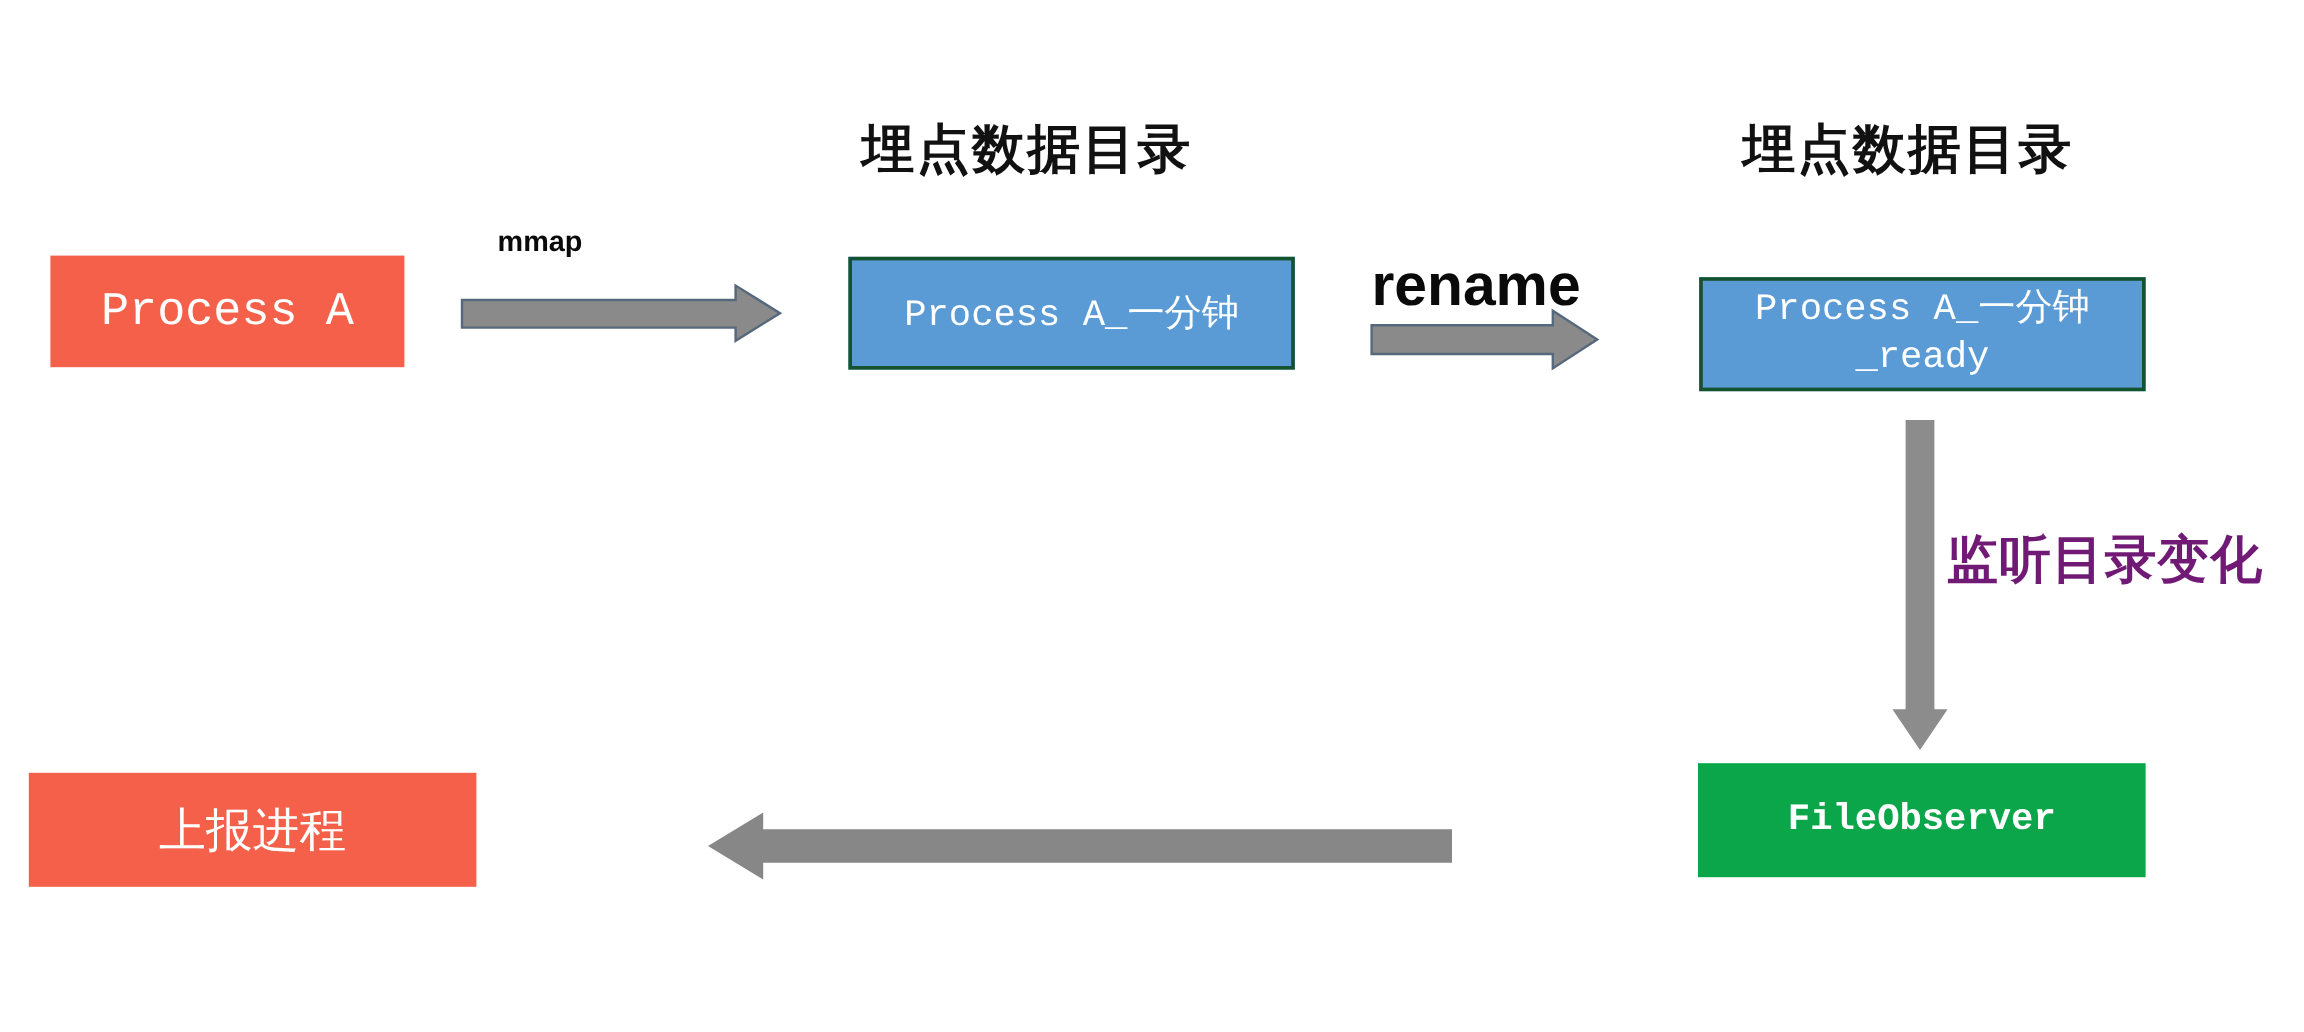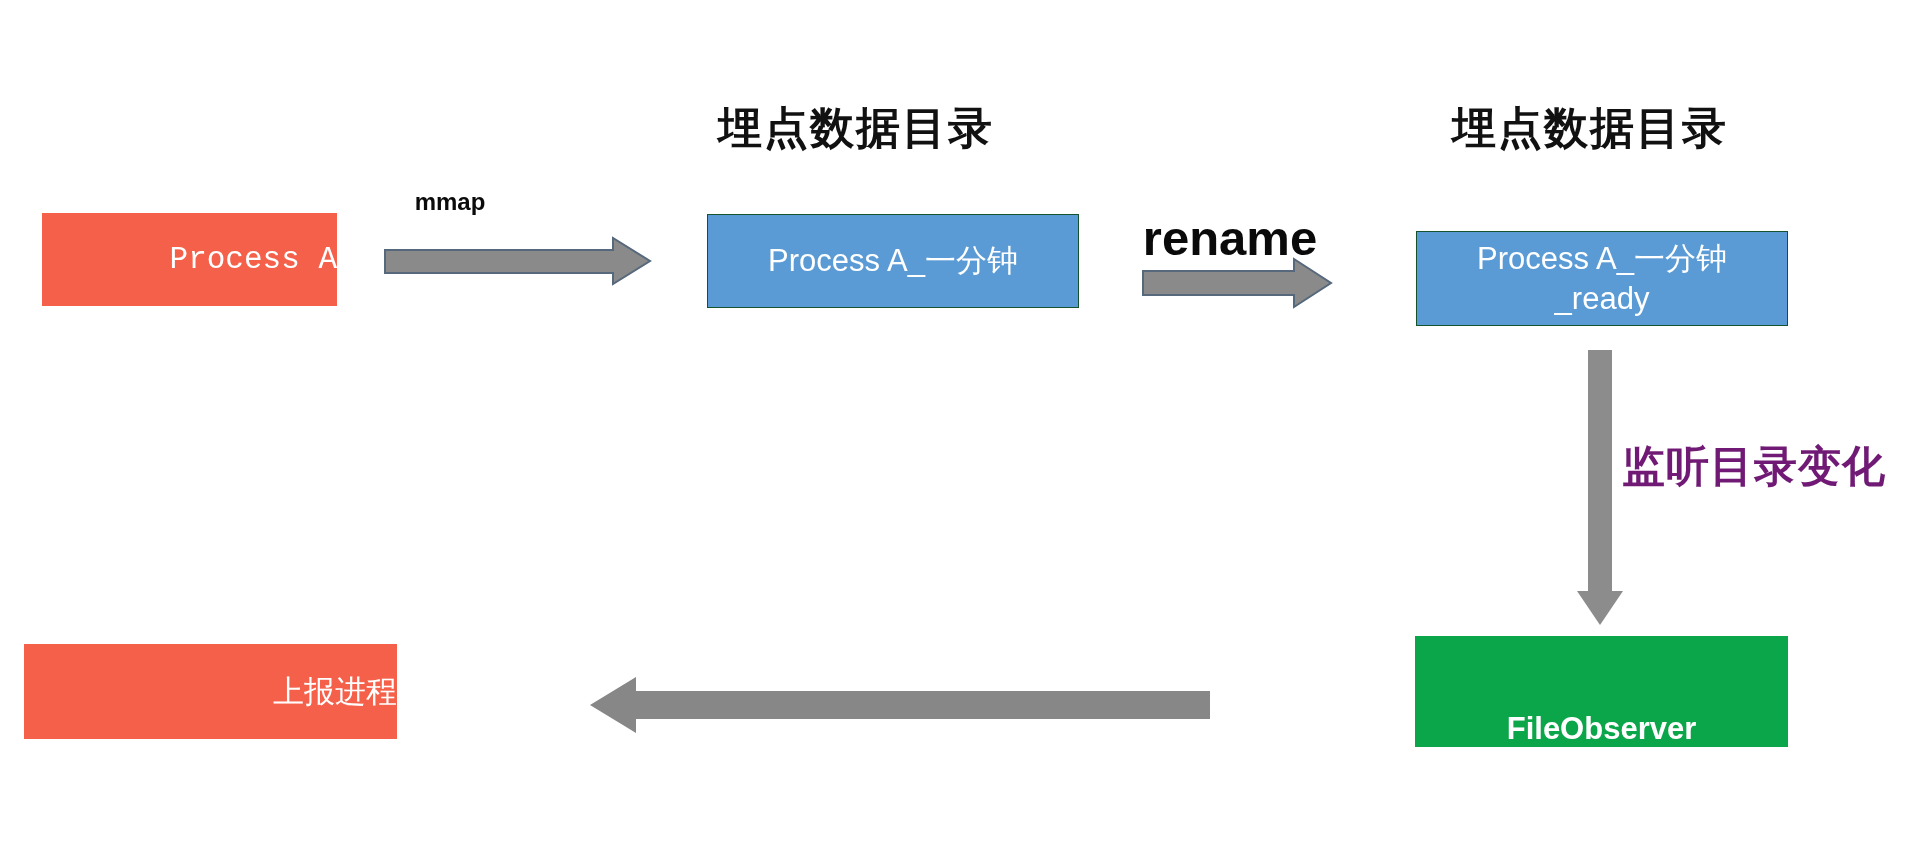--- a/index.html
+++ b/index.html
@@ -8,21 +8,21 @@
     width:1920px;height:860px;
     background:#ffffff;
     overflow:hidden;
     font-family:"Liberation Sans", sans-serif;
   }
   
   .dir-title{
     position:absolute;
     width:520px;top:100px;height:56px;
     text-align:center;
-    font-family:Liberation Sans, sans-serif;
+    font-family:Liberation Mono, monospace;
     font-weight:700;
     font-size:44px;
     line-height:56px;
     color:#111111;
     letter-spacing:2px;
   }
   #title-tracking{left:596px;}
   #title-report{left:1330px;}
 
   
@@ -30,39 +30,38 @@
     position:absolute;
     display:flex;
     align-items:center;
     justify-content:center;
     text-align:center;
     color:#ffffff;
     box-sizing:border-box;
   }
   .node.file{
     background:#5b9bd5;
-    border:1px solid #14532d;
-    font-family:Liberation Sans, sans-serif;
+    border:3px solid #14532d;
+    font-family:Liberation Mono, monospace;
     font-size:31px;
   }
   .node.proc{
     background:#f5604a;
     border:none;
     font-family:"Liberation Mono","DejaVu Sans Mono",monospace;
-    font-size:31px;
-    justify-content:flex-end;
+    font-size:39px;
   }
   #node-process-a   {left:42px;  top:213px; width:295px; height:93px;}
   #node-file-1min   {left:707px; top:214px; width:372px; height:94px;}
   #node-file-10min  {left:707px; top:346px; width:372px; height:93px;}
   #node-file-ready  {left:1416px;top:231px; width:372px; height:95px; line-height:40px; flex-direction:column;}
-  #node-observer    {left:1415px;top:636px; width:373px; height:111px;
+  #node-observer    {left:1415px;top:636px; width:373px; height:95px;
                      background:#0ba64a; border:none;
-                     font-family:Liberation Sans, sans-serif;
-                     font-weight:700; font-size:31px;align-items:flex-end;}
+                     font-family:Liberation Mono, monospace;
+                     font-weight:700; font-size:31px;}
   #node-report      {left:24px;  top:644px; width:373px; height:95px;}
 
   
   .arrow-label{
     position:absolute;
     font-family:"Liberation Sans","DejaVu Sans",sans-serif;
     font-weight:700;
     color:#0a0a0a;
     text-align:center;
   }

